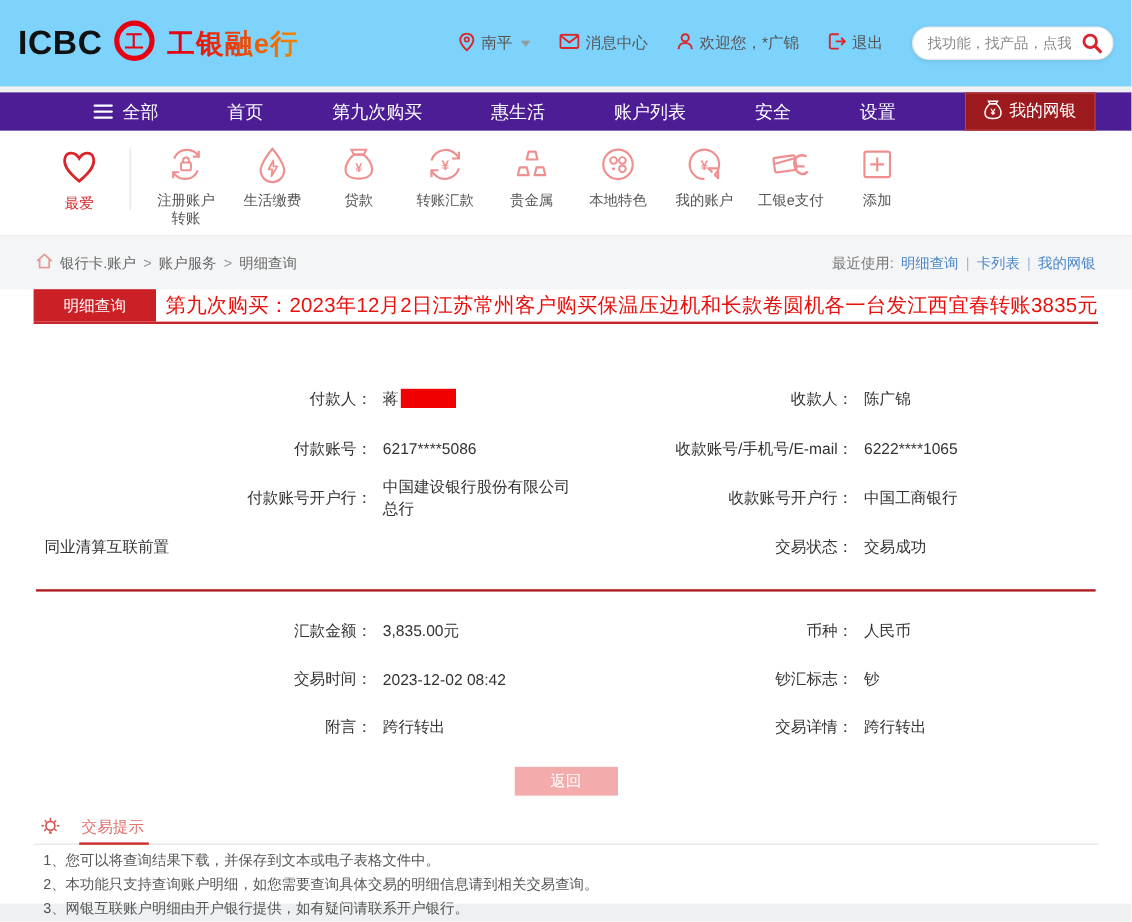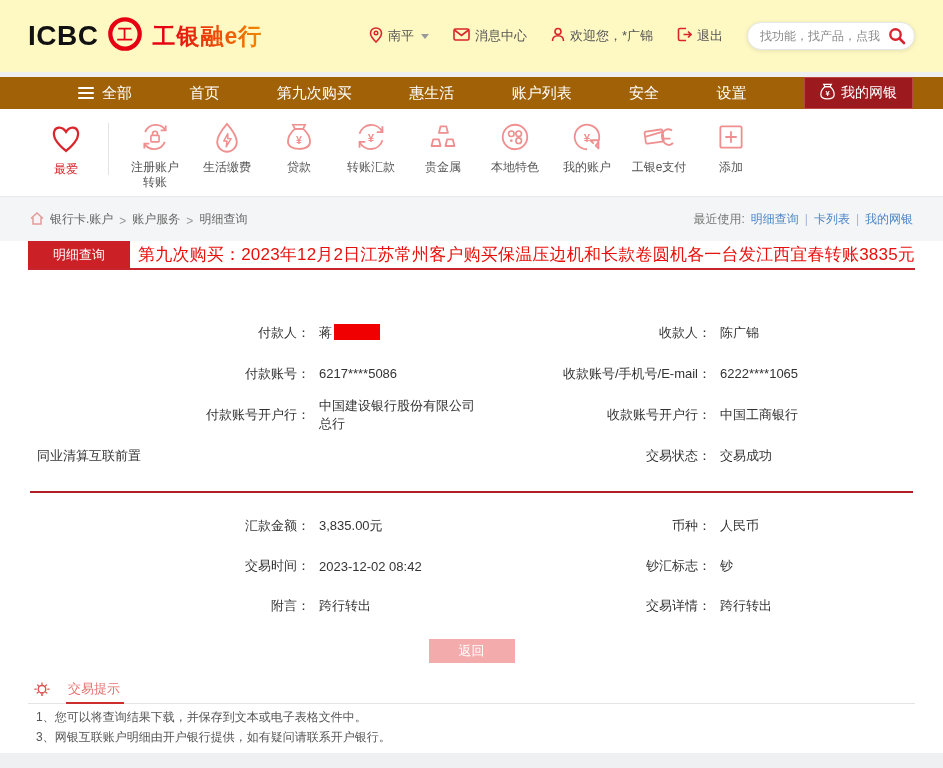--- a/index.html
+++ b/index.html
@@ -3,56 +3,56 @@
 <meta charset="utf-8">
 <style>
   * { box-sizing: border-box; margin: 0; padding: 0; }
   html,body { width: 943px; height: 768px; overflow: hidden; }
   body {
     font-family: "Liberation Sans", "DejaVu Sans", sans-serif;
     background: #eef0f1;
     color: #333;
   }
   
-  .topbar { height: 72px; background:#fef9c3; display:flex; align-items:center; padding:0 28px; }
+  .topbar { height: 72px; background:#7dd3fc; display:flex; align-items:center; padding:0 15px; }
   .logo-group { display:flex; align-items:center; gap:8px; }
   .logo-icbc { font-size:28px; font-weight:800; color:#111; letter-spacing:.5px; }
   .logo-cn { font-size:23px; font-weight:800; color:#e8380d; letter-spacing:1px; }
   @supports (-webkit-background-clip: text) {
     .logo-cn { background:linear-gradient(90deg,#e60012 10%,#f08300 95%);
       -webkit-background-clip:text; background-clip:text; color:transparent; }
   }
   .topbar-right { margin-left:auto; display:flex; align-items:center; gap:24px; }
   .top-item { display:flex; align-items:center; gap:5px; font-size:13px; color:#555; cursor:pointer; }
   .caret { width:0; height:0; border-left:4px solid transparent; border-right:4px solid transparent; border-top:5px solid #999; margin-left:2px; }
   .searchbox { position:relative; }
   .searchbox input { width:168px; height:28px; border:1px solid #e6e6e6; border-radius:15px;
     padding:0 32px 0 12px; font-size:12px; color:#333; outline:none;
     box-shadow:0 1px 4px rgba(0,0,0,.10); font-family:inherit; }
   .searchbox input::placeholder { color:#8a8a8a; }
   .search-ic { position:absolute; right:9px; top:5px; }
   
-  .navbar { height:32px; margin-top:5px; background:#a16207; display:flex; align-items:center;
+  .navbar { height:32px; margin-top:5px; background:#4c1d95; display:flex; align-items:center;
     padding:0 30px 0 78px; justify-content:space-between; }
   .nav-item { color:#fff; font-size:15px; cursor:pointer; display:flex; align-items:center; gap:8px; }
   .burger { display:inline-block; }
   .burger i { display:block; width:16px; height:2.5px; background:#fff; margin:2.5px 0; border-radius:1px; }
   .nav-mybank { background:#9c1a1e; height:32px; display:flex; align-items:center; gap:6px;
     padding:0 16px; color:#fff; font-size:14px; cursor:pointer; box-shadow:inset 0 0 0 1px #b8453f; }
   
   .quickrow { background:#fff; height:88px; display:flex; align-items:flex-start; padding:10px 0 0 30px; border-bottom:1px solid #e9e9e9; }
   .quick-item { width:72px; display:flex; flex-direction:column; align-items:center; cursor:pointer; }
   .quick-item svg { display:block; }
   .qlabel { margin-top:5px; font-size:12px; color:#555; white-space:nowrap; text-align:center; line-height:1.25; }
   .qlabel.wrap { white-space:normal; width:54px; }
   .qlabel.fav { color:#d9252b; }
   .vdiv { width:1px; height:52px; background:#e3e3e3; margin:4px 10px 0 6px; }
   
   .breadband { height:44px; background:#f4f5f6; display:flex; align-items:center; padding:0 30px; font-size:12px; color:#666; }
-  .crumbs { display:flex; align-items:flex-end; gap:6px; }
+  .crumbs { display:flex; align-items:center; gap:6px; }
   .crumb { cursor:pointer; }
   .crumb-sep { color:#999; }
   .recent { margin-left:auto; display:flex; align-items:center; gap:6px; }
   .recent-label { color:#777; }
   .recent a { color:#4a86c8; text-decoration:none; cursor:pointer; }
   .recent .pipe { color:#9db7d6; }
   
   .content { background:#fff; height:512px; padding:0 28px; }
   .panel-head { display:flex; align-items:stretch; height:29px; border-bottom:2px solid #c7242b; }
   .tab { width:136px; background:#cc2027; color:#fff; font-size:13px; display:flex; align-items:center; justify-content:center; cursor:pointer; }
@@ -395,16 +395,17 @@
       <span>
         <svg width="16" height="17" viewBox="0 0 18 19">
             <circle cx="9" cy="8" r="4.2" fill="none" stroke="#d9544f" stroke-width="1.6"></circle>
             <path d="M7.4 12.5 h3.2 M7.8 14.6 h2.4" stroke="#d9544f" stroke-width="1.5"></path>
             <path d="M9 1 V2.8 M2.5 8 H1 M17 8 H15.5 M4 3.2 L5.2 4.4 M14 3.2 L12.8 4.4 M3.6 12.4 L4.8 11.4 M14.4 12.4 L13.2 11.4" stroke="#d9544f" stroke-width="1.4" stroke-linecap="round"></path>
           </svg>
       </span>
       <span class="tips-title">交易提示</span>
     </div>
     <div class="tip-line">1、您可以将查询结果下载，并保存到文本或电子表格文件中。</div>
+    <div class="tip-line">2、本功能只支持查询账户明细，如您需要查询具体交易的明细信息请到相关交易查询。</div>
     <div class="tip-line">3、网银互联账户明细由开户银行提供，如有疑问请联系开户银行。</div>
   </div>
 
 </div>
 
 </body></html>

